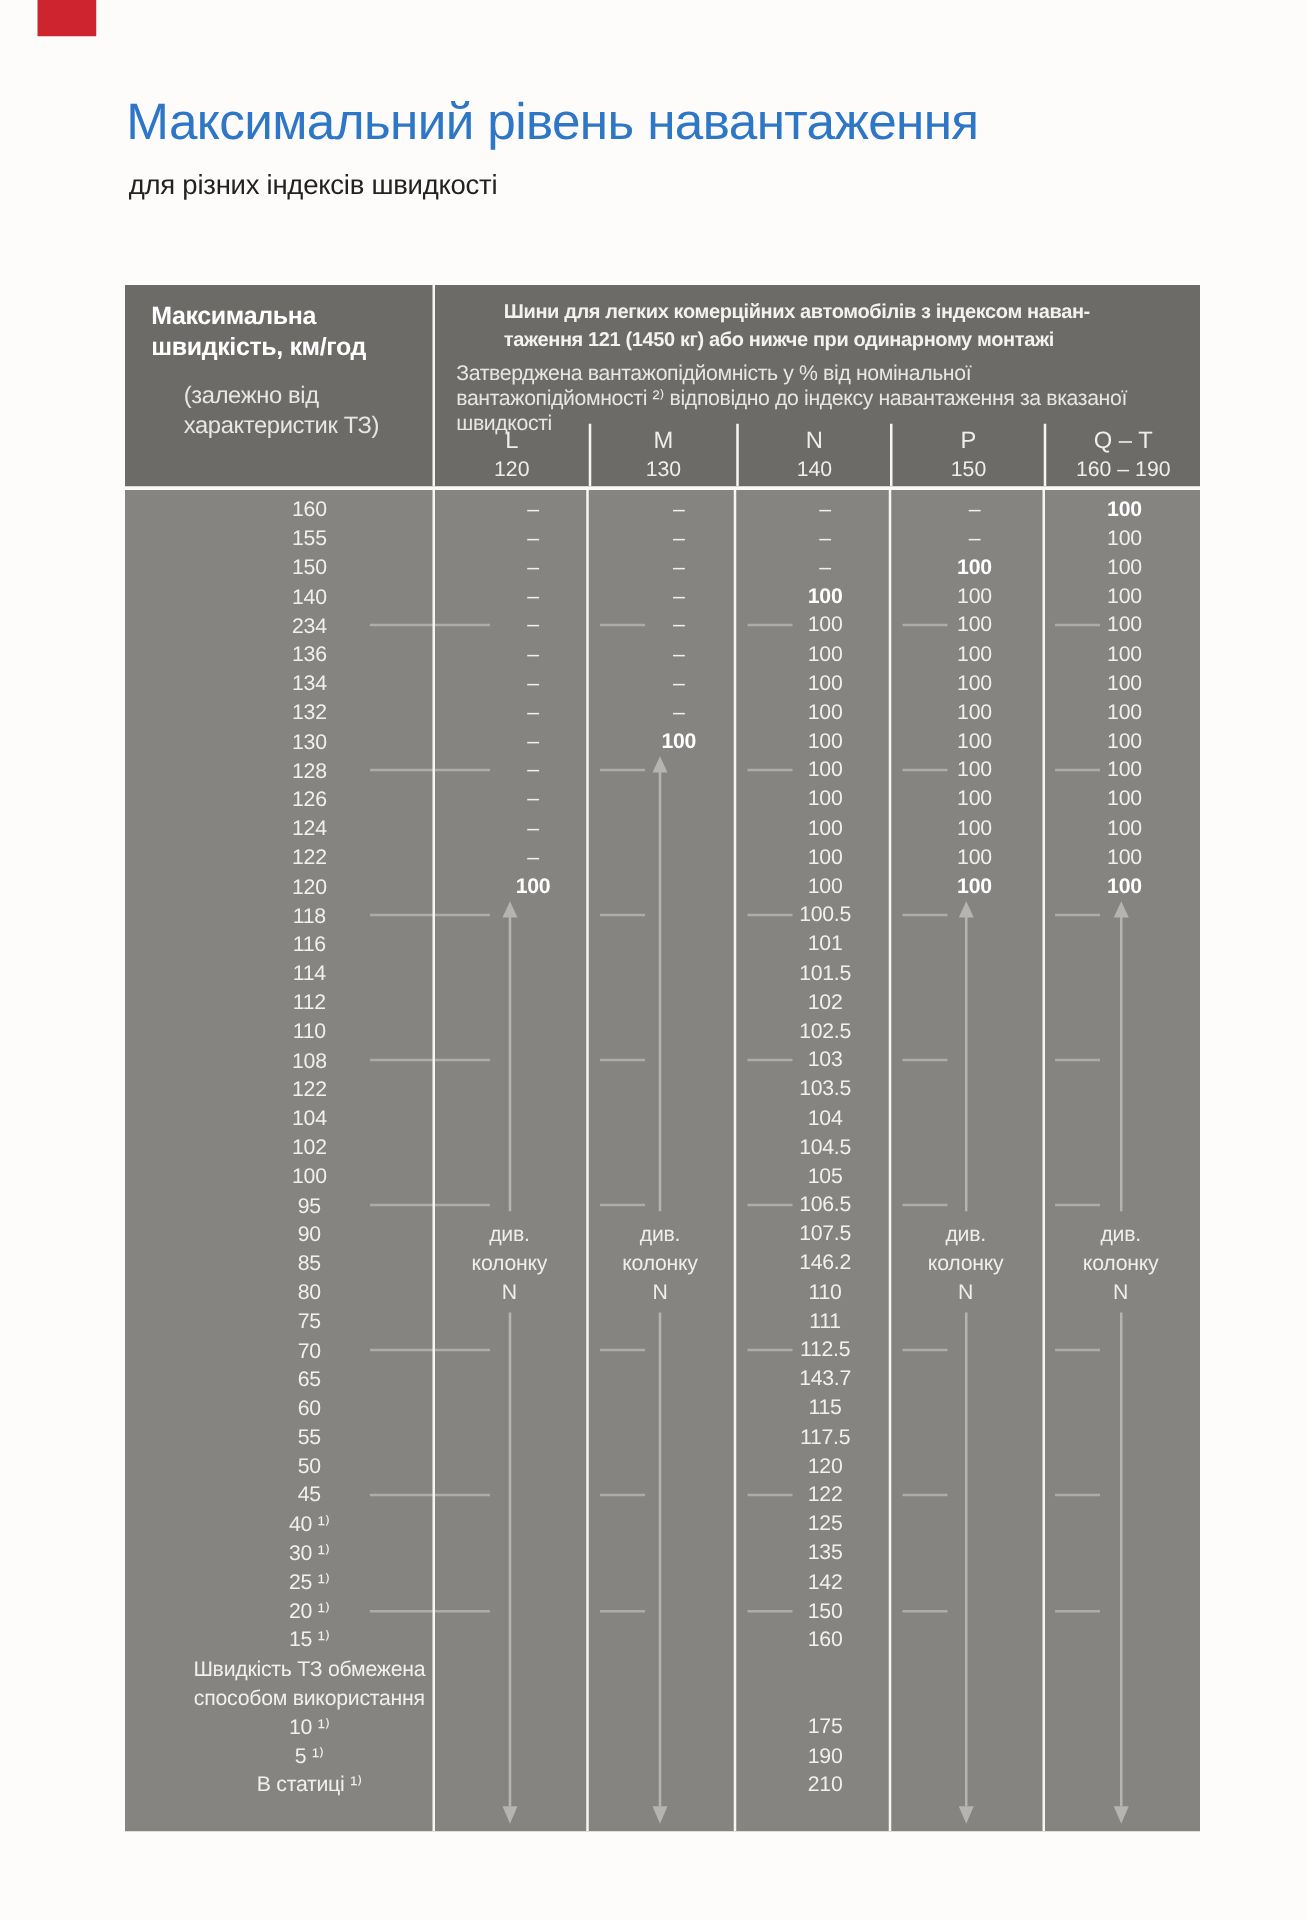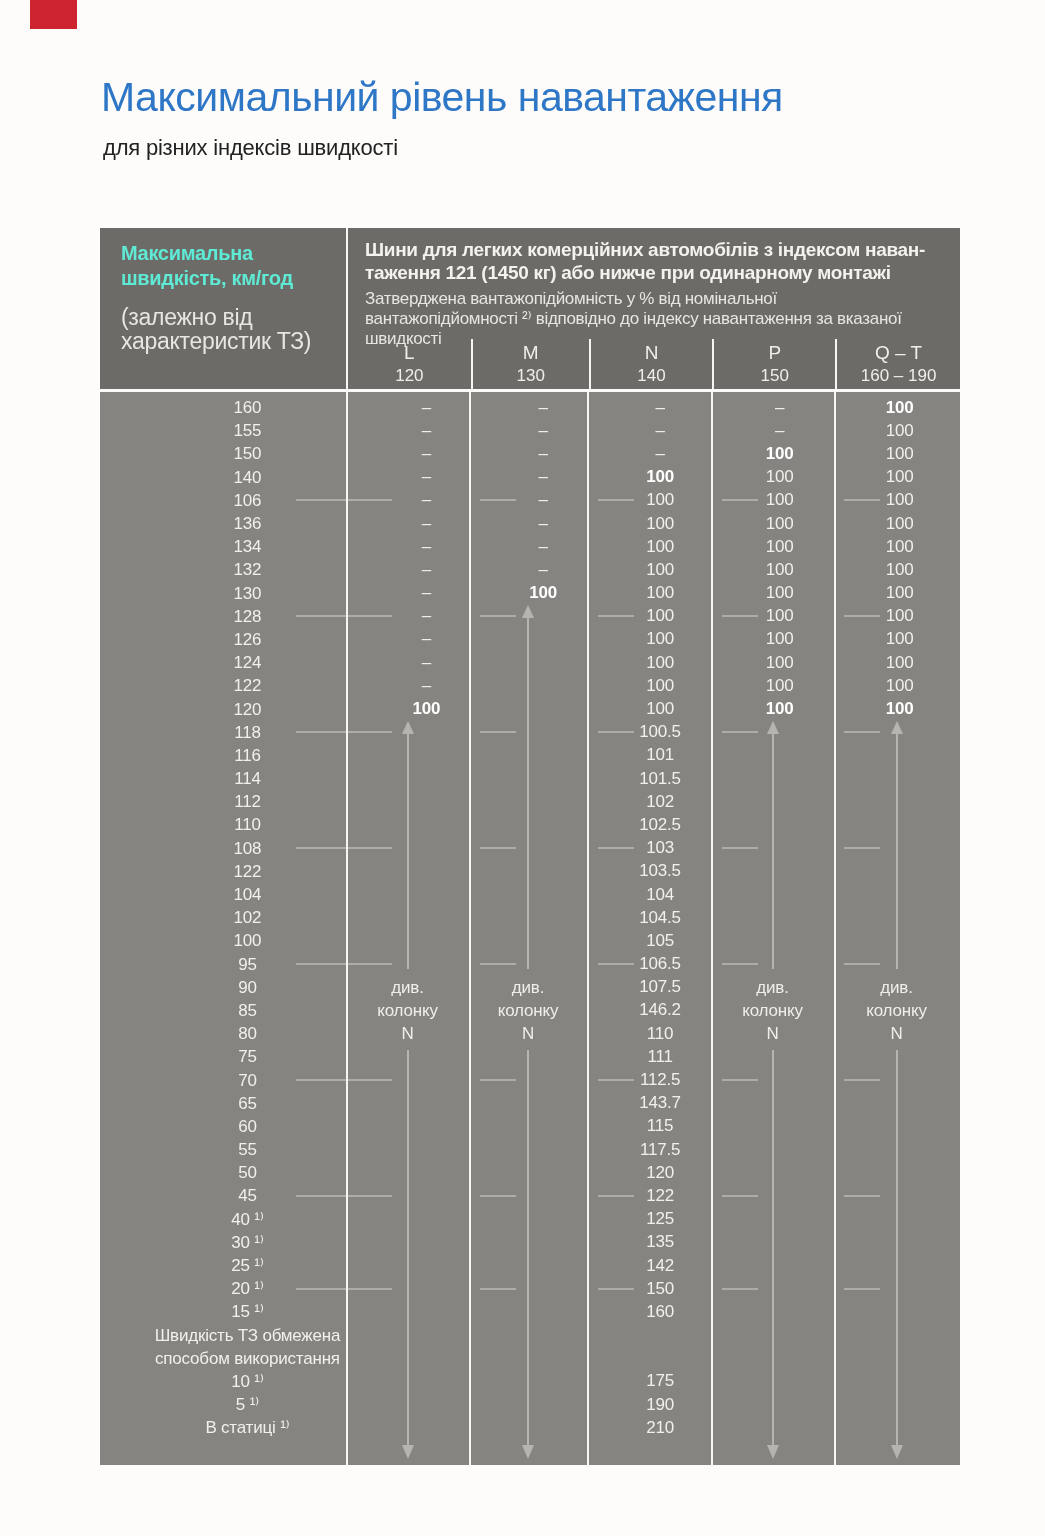--- a/index.html
+++ b/index.html
@@ -15,25 +15,25 @@
     font-size:41px;font-weight:400;color:#2e76c6;letter-spacing:-0.5px;white-space:nowrap;
   }
   .subtitle{
     position:absolute;left:103px;top:135px;
     font-size:22px;color:#222;letter-spacing:-0.2px;white-space:nowrap;
   }
   .table{position:absolute;left:100px;top:228px;width:860px;}
   
   .thead{position:relative;height:161px;background:#6d6b67;overflow:hidden;}
   .th-left{position:absolute;left:0;top:0;width:247px;height:100%;padding:13px 14px 0 21px;box-sizing:border-box;}
-  .th-left-title{font-size:20px;font-weight:700;color:#5eead4;line-height:25px;white-space:pre-line;letter-spacing:-0.3px;}
-  .th-left-note{font-size:23px;color:#e7e6e2;line-height:24px;margin-top:14px;white-space:pre-line;letter-spacing:-0.3px;}
+  .th-left-title{font-size:20px;font-weight:700;color:#ffffff;line-height:25px;white-space:pre-line;letter-spacing:-0.3px;}
+  .th-left-note{font-size:19px;color:#e7e6e2;line-height:24px;margin-top:14px;white-space:pre-line;letter-spacing:-0.3px;margin-left:26px;}
   .th-maindiv{position:absolute;left:246px;top:0;bottom:0;width:2px;background:#f7f6f3;}
   .th-right{position:absolute;left:248px;right:0;top:0;bottom:0;padding:10px 16px 0 17px;box-sizing:border-box;}
-  .th-right-title{font-size:19px;font-weight:700;color:#f3f2ef;line-height:23px;white-space:pre-line;letter-spacing:-0.3px;}
+  .th-right-title{font-size:16px;font-weight:700;color:#f3f2ef;line-height:23px;white-space:pre-line;letter-spacing:-0.3px;margin-left:38px;}
   .th-right-sub{font-size:17px;color:#e7e6e2;line-height:20px;margin-top:5px;white-space:pre-line;letter-spacing:-0.3px;}
   .th-cols{position:absolute;left:0;right:0;bottom:0;height:50px;display:flex;}
   .thcol{box-sizing:border-box;text-align:center;color:#efeeea;padding-top:2px;}
   .thcol + .thcol{border-left:2px solid #f7f6f3;}
   .thcol .thletter{font-size:19px;line-height:24px;}
   .thcol .thindex{font-size:17px;line-height:21px;}
   .sep{height:3px;background:#fbfaf8;}
   
   .tbody{position:relative;height:1073px;background:#868481;overflow:hidden;}
   #rows{position:absolute;inset:0;padding-top:4px;}
@@ -132,21 +132,21 @@
             <div class="cell c3 b">100</div>
             <div class="cell c4">100</div>
             <div class="cell c5">100</div>
           </div>
           <div class="row">
             <div class="fl" style="left: 168px; width: 96px;"></div>
             <div class="fl" style="left: 352px; width: 36px;"></div>
             <div class="fl" style="left: 470px; width: 36px;"></div>
             <div class="fl" style="left: 594px; width: 36px;"></div>
             <div class="fl" style="left: 716px; width: 36px;"></div>
-            <div class="cell c0">106</div>
+            <div class="cell c0">234</div>
             <div class="cell c1">–</div>
             <div class="cell c2">–</div>
             <div class="cell c3">100</div>
             <div class="cell c4">100</div>
             <div class="cell c5">100</div>
           </div>
           <div class="row">
             <div class="cell c0">136</div>
             <div class="cell c1">–</div>
             <div class="cell c2">–</div>

